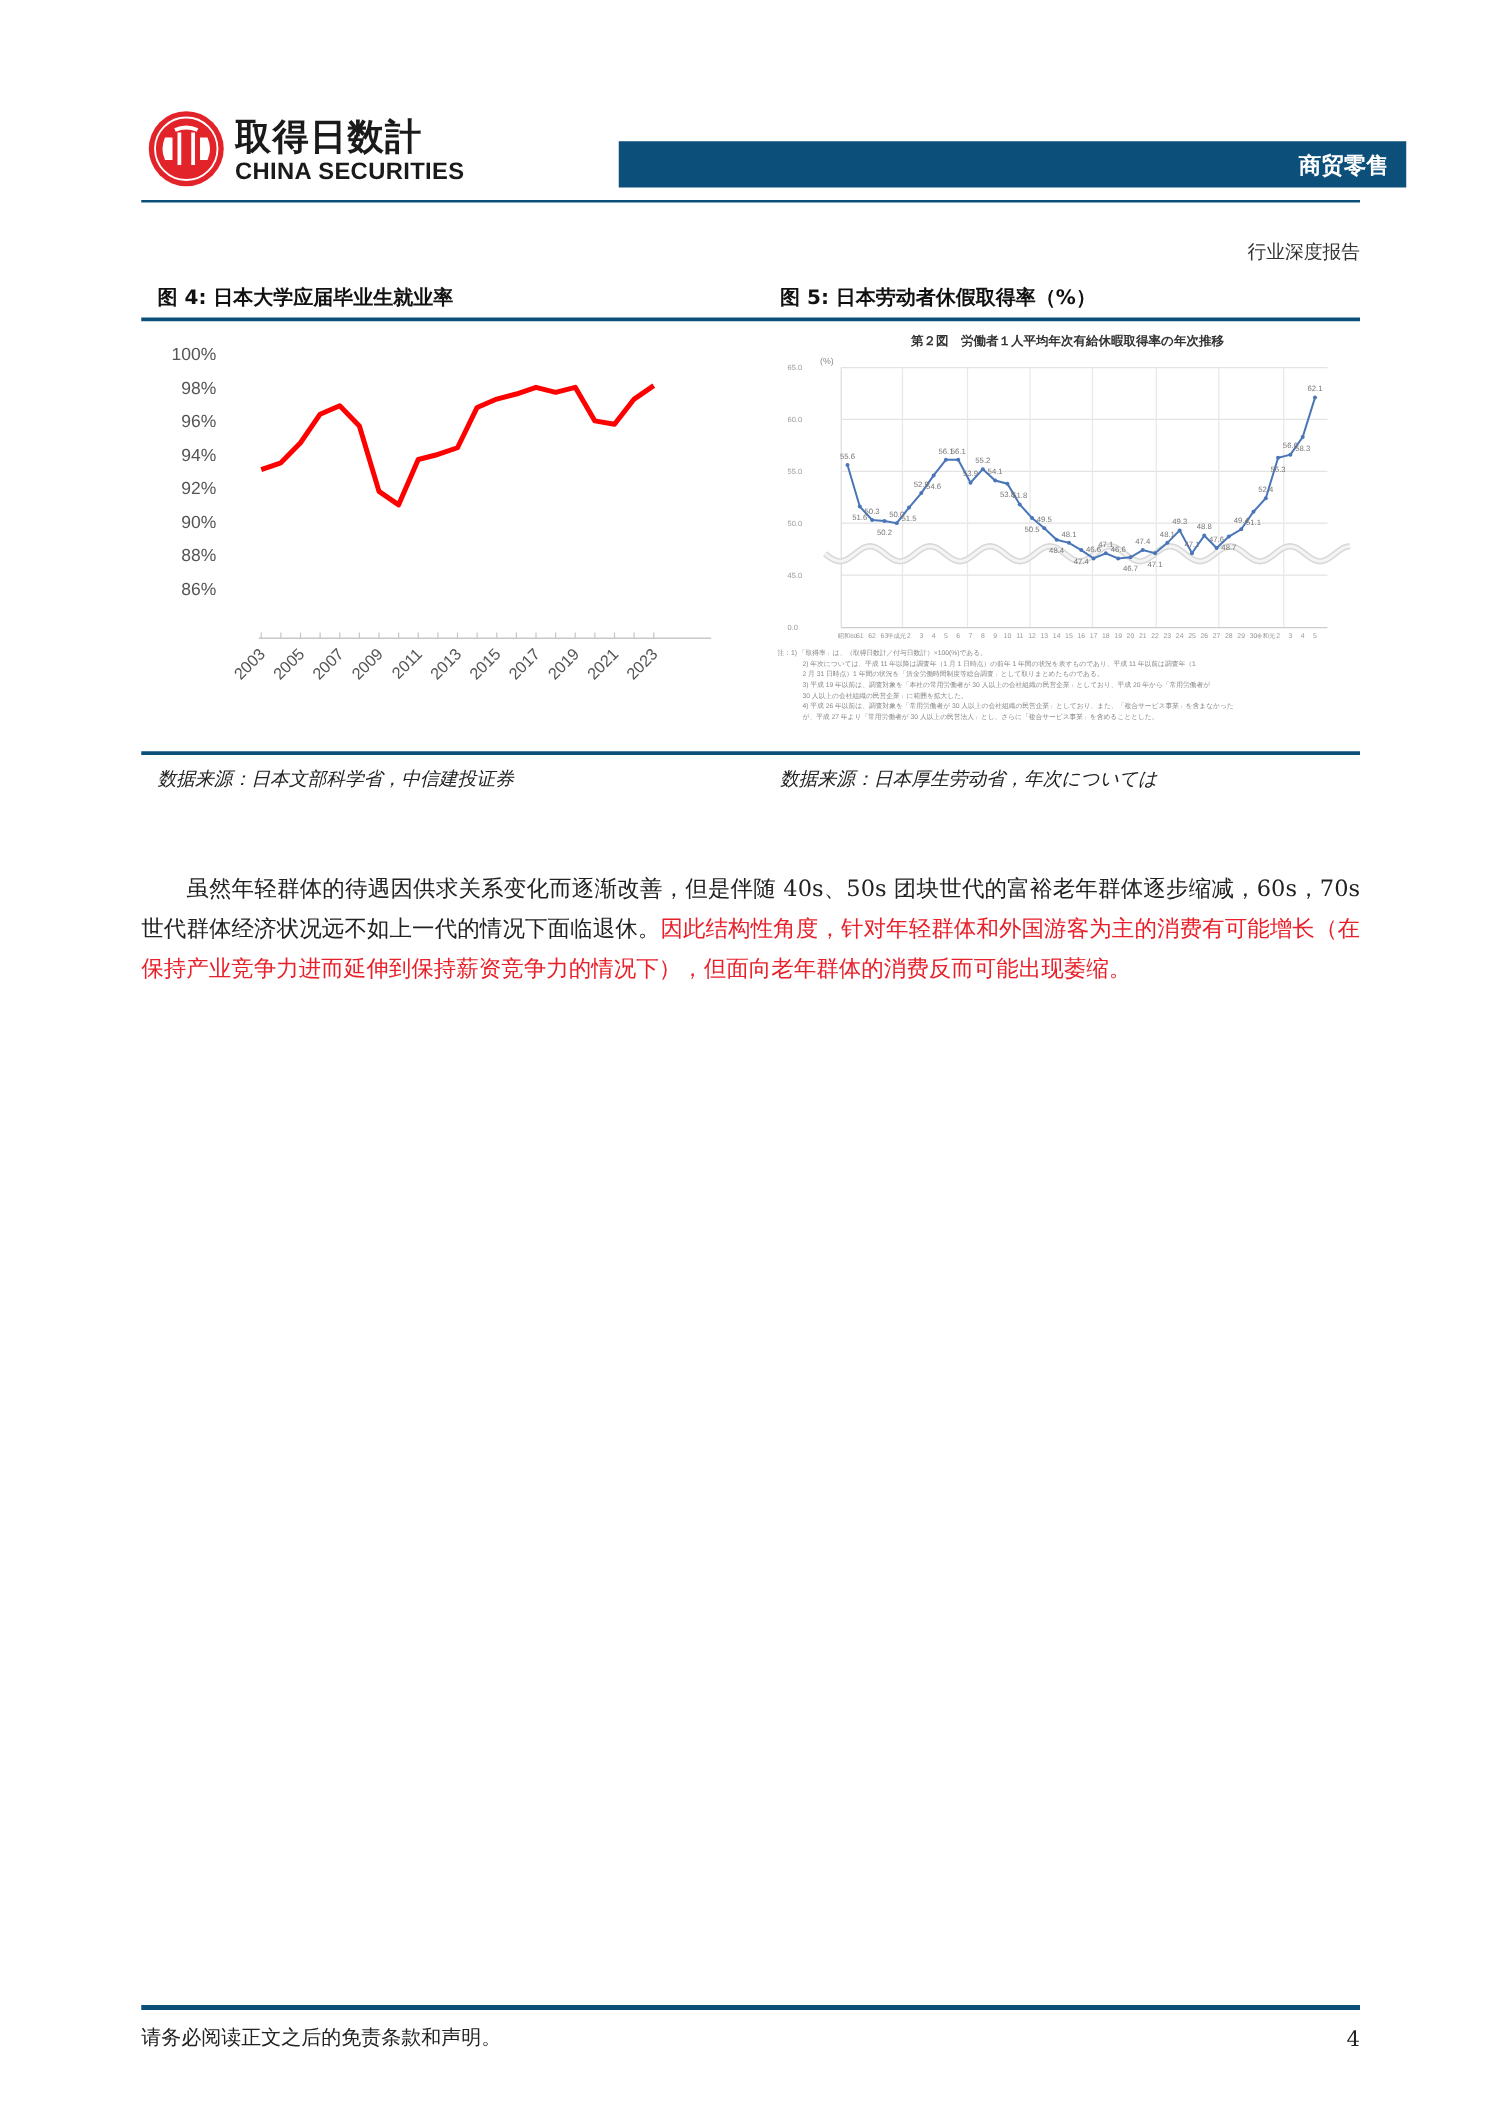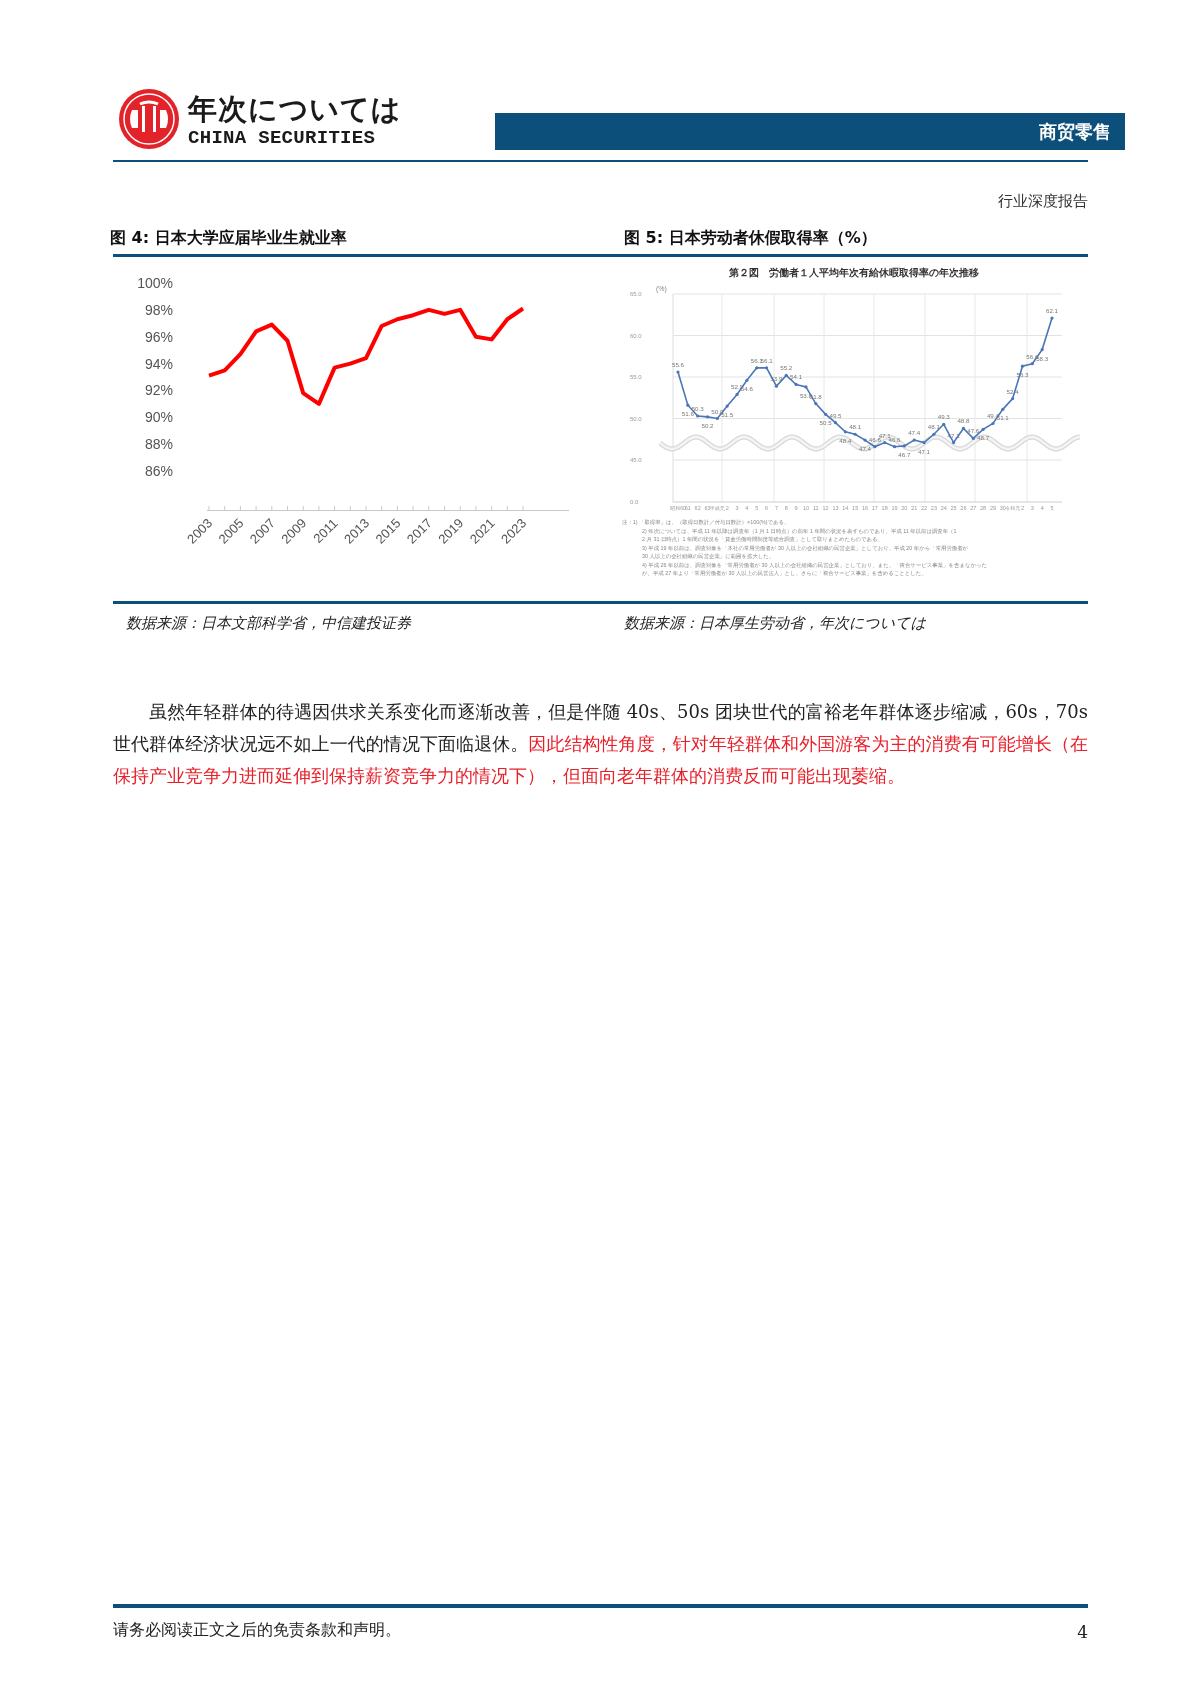--- a/index.html
+++ b/index.html
@@ -1,28 +1,28 @@
 <!DOCTYPE html>
 <html><head>
 <meta charset="utf-8">
 <style>
   html,body{margin:0;padding:0;background:#fff;}
   body{width:1200px;height:1698px;position:relative;font-family:"DejaVu Serif","Liberation Serif",serif;color:#222;overflow:hidden;}
   .abs{position:absolute;}
   
   #logo-circle{left:118px;top:88px;width:62px;height:62px;}
   #brand-cn{left:188px;top:90px;font-family:"DejaVu Sans",sans-serif;font-weight:bold;font-size:29px;letter-spacing:1px;color:#1a1a1a;}
-  #brand-en{left:188px;top:127px;font-family:Liberation Mono, monospace;font-weight:bold;font-size:19px;color:#1a1a1a;letter-spacing:0.3px;}
+  #brand-en{left:188px;top:127px;font-family:Liberation Sans, sans-serif;font-weight:bold;font-size:19px;color:#1a1a1a;letter-spacing:0.3px;}
   #industry-bar{left:458px;top:113px;width:630px;height:37px;background:#0d4f7b;margin-left:37px;}
   #industry-label{right:14px;top:7px;font-family:"DejaVu Sans",sans-serif;font-weight:bold;font-size:18px;color:#fff;}
   #header-rule{left:113px;top:160px;width:975px;height:2px;background:#0d4f7b;}
   #report-type{right:112px;top:192px;font-size:15px;color:#333;}
   
   .fig-title{font-family:"DejaVu Sans",sans-serif;font-weight:bold;font-size:16px;color:#111;}
-  #fig4-title{left:110px;top:228px;}
+  #fig4-title{left:126px;top:228px;}
   #fig5-title{left:624px;top:228px;}
   #fig-rule-top{left:113px;top:254px;width:975px;height:3px;background:#0d4f7b;}
   #fig-rule-bottom{left:113px;top:601px;width:975px;height:3px;background:#0d4f7b;}
   .src{font-size:15px;font-style:italic;color:#222;}
   #src4{left:126px;top:614px;}
   #src5{left:624px;top:614px;}
   
   #body-para{left:113px;top:696px;width:975px;font-size:18px;line-height:32px;text-indent:2em;text-align:justify;color:#222;}
   .hl{color:#e8202a;}
   
@@ -36,21 +36,21 @@
 
 <svg id="logo-circle" class="abs" viewBox="0 0 62 62">
   <circle cx="31" cy="31" r="30" fill="#e3232a"></circle>
   <circle cx="31" cy="31" r="25" fill="none" stroke="#fff" stroke-width="1.5"></circle>
   <path d="M14 40 Q10 31 14 22 L20 22 L20 40 Z" fill="#fff"></path>
   <rect x="24" y="18" width="3" height="26" fill="#fff"></rect>
   <rect x="35" y="18" width="3" height="26" fill="#fff"></rect>
   <path d="M22 16 Q31 12 40 16" stroke="#fff" stroke-width="3" fill="none"></path>
   <path d="M48 40 Q52 31 48 22 L42 22 L42 40 Z" fill="#fff"></path>
 </svg>
-<div id="brand-cn" class="abs">年次については</div>
+<div id="brand-cn" class="abs">取得日数計</div>
 <div id="brand-en" class="abs">CHINA SECURITIES</div>
 <div id="industry-bar" class="abs">
   <div id="industry-label" class="abs">商贸零售</div>
 </div>
 <div id="header-rule" class="abs"></div>
 <div id="report-type" class="abs">行业深度报告</div>
 
 <div id="fig4-title" class="abs fig-title">图 4: 日本大学应届毕业生就业率</div>
 <div id="fig5-title" class="abs fig-title">图 5: 日本劳动者休假取得率（%）</div>
 <div id="fig-rule-top" class="abs"></div>

